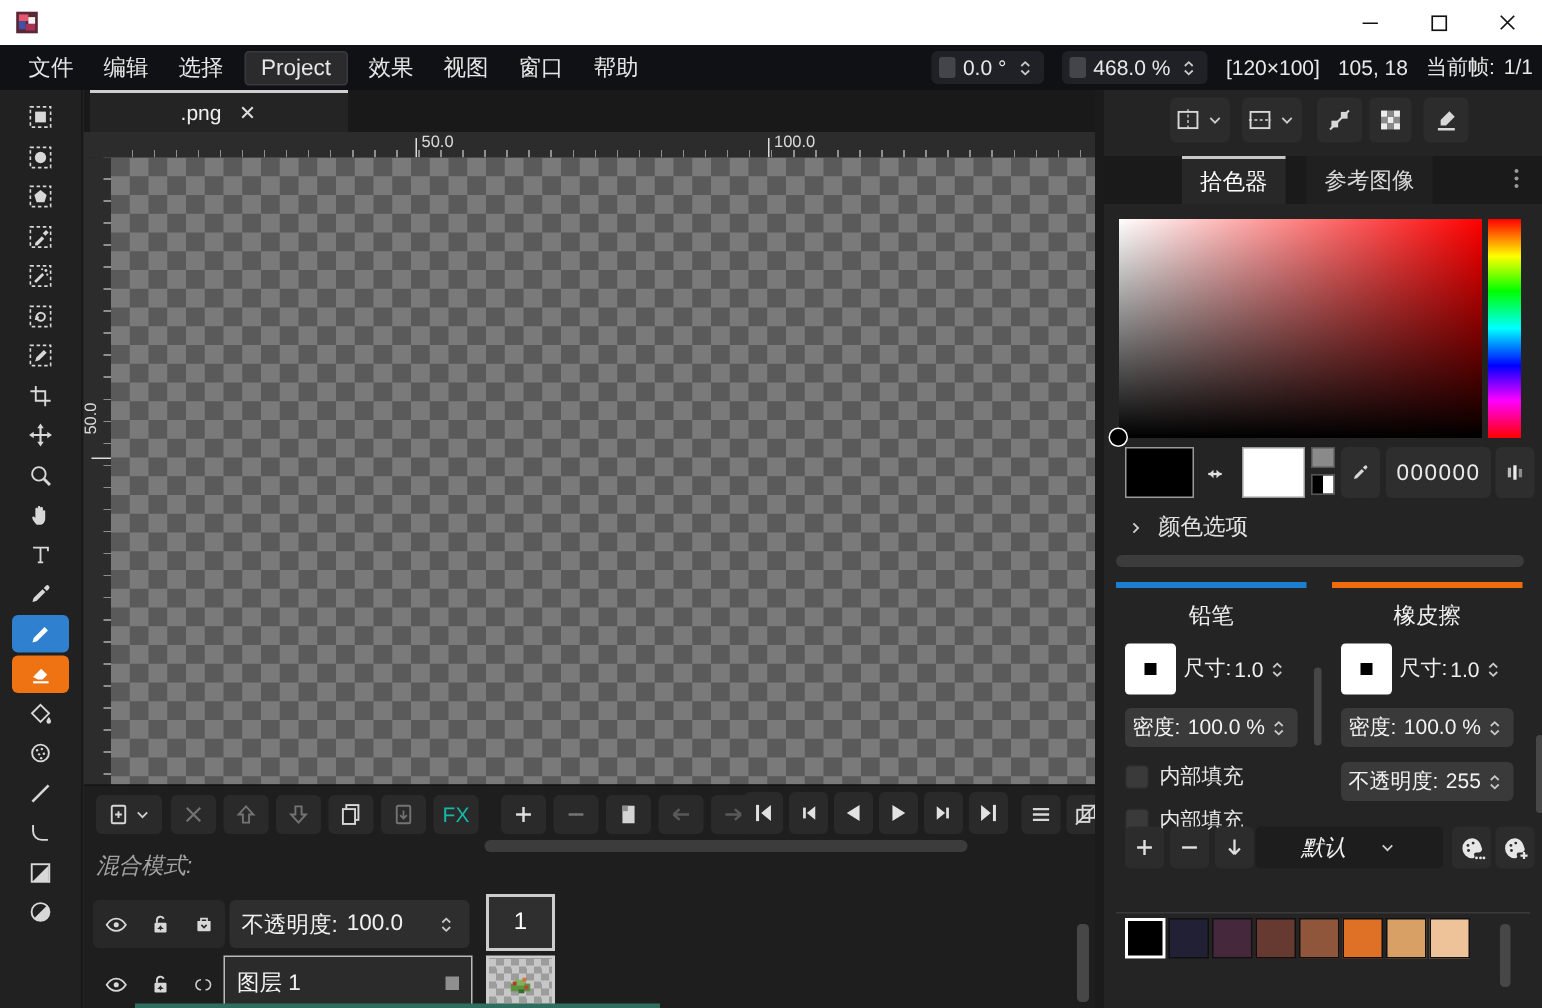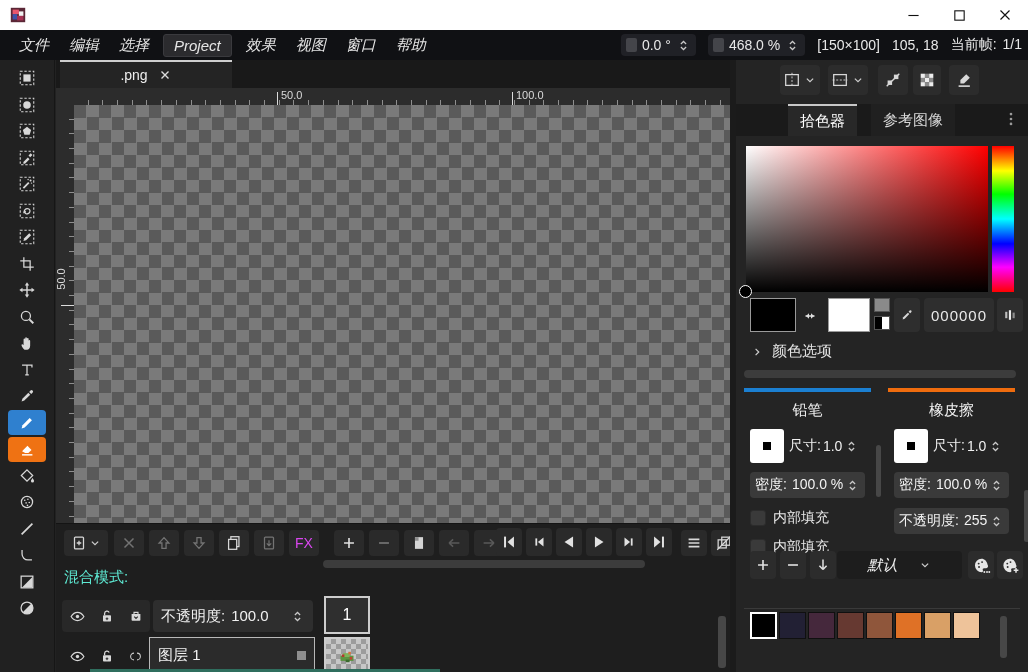--- a/index.html
+++ b/index.html
@@ -10,21 +10,21 @@
   
   .titlebar { position:absolute; left:0; top:0; width:1028px; height:30px; background:#fff; color:#111; display:flex; align-items:center; }
   .titlebar .appicon { margin-left:9px; width:20px; height:20px; display:flex; align-items:center; }
   .titlebar .title { margin-left:75px; font-size:14px; }
   .winbtns { position:absolute; right:0; top:0; height:30px; display:flex; }
   .winbtn { width:46px; height:30px; display:flex; align-items:center; justify-content:center; }
 
   
   .menubar { position:absolute; left:0; top:30px; width:1028px; height:30px; background:#101114; display:flex; align-items:center; color:#e6e6e6; }
   #menubar-items { display:flex; align-items:center; gap:8px; margin-left:13px; font-size:15px; }
-  .menu-item { padding:3px 6px; border-radius:3px;font-style:italic; }
+  .menu-item { padding:3px 6px; border-radius:3px; }
   .menu-item.boxed { background:#2b2b2e; border:1px solid #3a3a3e; padding:2px 10px; }
   .statusbar { position:absolute; right:6px; top:30px; height:30px; display:flex; align-items:center; gap:12px; font-size:14px; color:#e8e8e8; }
   .spinbox { display:flex; align-items:center; gap:5px; background:#202126; border-radius:4px; height:22px; padding:0 5px; }
   .grabber { width:11px; height:14px; background:#44454a; border-radius:2px; }
 
   
   .leftbar { position:absolute; left:0; top:60px; width:55px; height:612px; background:#212121; border-right:1px solid #161616; padding-top:4px; }
   .tool { width:38px; height:25px; margin:1.5px auto; border-radius:4px; display:flex; align-items:center; justify-content:center; }
   .tool.active-left { background:#2f80cf; }
   .tool.active-right { background:#ef7213; }
@@ -46,21 +46,21 @@
       background-image:repeating-linear-gradient(to bottom, transparent 0 13.7px, #8f8f8f 13.7px 14.7px); }
   .ruler-v .major { position:absolute; right:0; height:1px; width:13px; background:#dcdcdc; }
   .ruler-v .mlabel { position:absolute; left:1px; font-size:11px; color:#dadada; transform:rotate(-90deg); transform-origin:center; white-space:nowrap; }
   .canvas { position:absolute; left:74px; top:105px; width:656px; height:418px;
       background-image:conic-gradient(#7a7a7a 25%, #5a5a5a 0 50%, #7a7a7a 0 75%, #5a5a5a 0); background-size:25px 25px; }
 
   
   .timeline { position:absolute; left:56px; top:523px; width:674px; height:149px; background:#1e1e1e; border-top:1px solid #141414; }
   .tbtn { position:absolute; height:26px; background:#2a2a2a; border-radius:4px; display:flex; align-items:center; justify-content:center; }
   .tbtn.dim svg { opacity:.42; }
-  .blend-label { position:absolute; left:8px; top:44px; font-size:15px; color:#5eead4; }
+  .blend-label { position:absolute; left:8px; top:44px; font-size:15px; color:#a3a3a3;font-style:italic; }
   .blend-dd { position:absolute; left:95px; top:38px; width:160px; height:28px; background:#191919; border-radius:4px; display:flex; align-items:center; color:#efefef; font-size:15px; padding:0 10px; justify-content:space-between; }
   .hscroll { position:absolute; border-radius:4px; background:#3c3c3c; }
   .layerstrip { position:absolute; left:6px; top:76px; width:88px; height:32px; background:#282828; border-radius:4px; display:flex; align-items:center; justify-content:space-around; }
   .opacity-spin { position:absolute; left:97px; top:76px; width:160px; height:32px; background:#2e2e2e; border-radius:4px; display:flex; align-items:center; justify-content:space-between; padding:0 8px; font-size:15px; color:#f0f0f0; }
   .frame-head { position:absolute; left:268px; top:72px; width:46px; height:38px; background:#2f2f2f; border:2px solid #cdcdcd; display:flex; align-items:center; justify-content:center; font-size:16px; color:#fff; }
   .layer-row-icons { position:absolute; left:6px; top:116px; width:88px; height:32px; display:flex; align-items:center; justify-content:space-around; }
   .layer-name { position:absolute; left:93px; top:113px; width:166px; height:36px; background:#2b2b2b; border:1px solid #b8b8b8; display:flex; align-items:center; padding:0 8px; font-size:15px; color:#f2f2f2; justify-content:space-between; }
   .layer-name .sq { width:9px; height:9px; background:#8f8f8f; }
   .cel-thumb { position:absolute; left:268px; top:113px; width:46px; height:40px; border:2px solid #cdcdcd;
       background-image:conic-gradient(#9c9c9c 25%, #c7c7c7 0 50%, #9c9c9c 0 75%, #c7c7c7 0); background-size:10px 10px; display:flex; align-items:center; justify-content:center; }
@@ -165,21 +165,21 @@
     </div>
     <div class="spinbox">
       <span class="grabber"></span>
       <span>468.0 %</span>
       <span>
           <svg viewBox="0 0 20 20" width="15" height="15">
             <path d="M6.5 8 10 4.6 13.5 8M6.5 12 10 15.4 13.5 12" fill="none" stroke="#c9c9c9" stroke-width="1.6"></path>
           </svg>
         </span>
     </div>
-    <span>[150×100]</span>
+    <span>[120×100]</span>
     <span>105, 18</span>
     <span style="display:flex;gap:6px;">
       <span>当前帧:</span>
       <span>1/1</span>
     </span>
   </div>
 
   <div class="leftbar" id="toolbar">
       <div class="tool">
         <svg viewBox="0 0 20 20" width="18" height="18">
@@ -392,21 +392,21 @@
         </span>
       </div>
     <div class="tbtn dim" style="left:198px;top:6px;width:30px;">
         <span>
           <svg viewBox="0 0 20 20" width="18" height="18">
             <rect x="5" y="3.5" width="10" height="13" rx="1" fill="none" stroke="#d8d8d8" stroke-width="1.4"></rect>
             <path d="M10 7v6M7.5 10.5 10 13l2.5-2.5" fill="none" stroke="#d8d8d8" stroke-width="1.3"></path>
           </svg>
         </span>
       </div>
-    <div class="tbtn" style="left:233px;top:6px;width:30px;font-size:14px;color:#d946ef;">
+    <div class="tbtn" style="left:233px;top:6px;width:30px;font-size:14px;color:#14b8a6;">
         <span>FX</span>
       </div>
 
     <div class="tbtn" style="left:278px;top:6px;width:30px;">
         <span>
           <svg viewBox="0 0 20 20" width="18" height="18">
             <path d="M10 4.5v11M4.5 10h11" stroke="#e0e0e0" stroke-width="1.8"></path>
           </svg>
         </span>
       </div>

